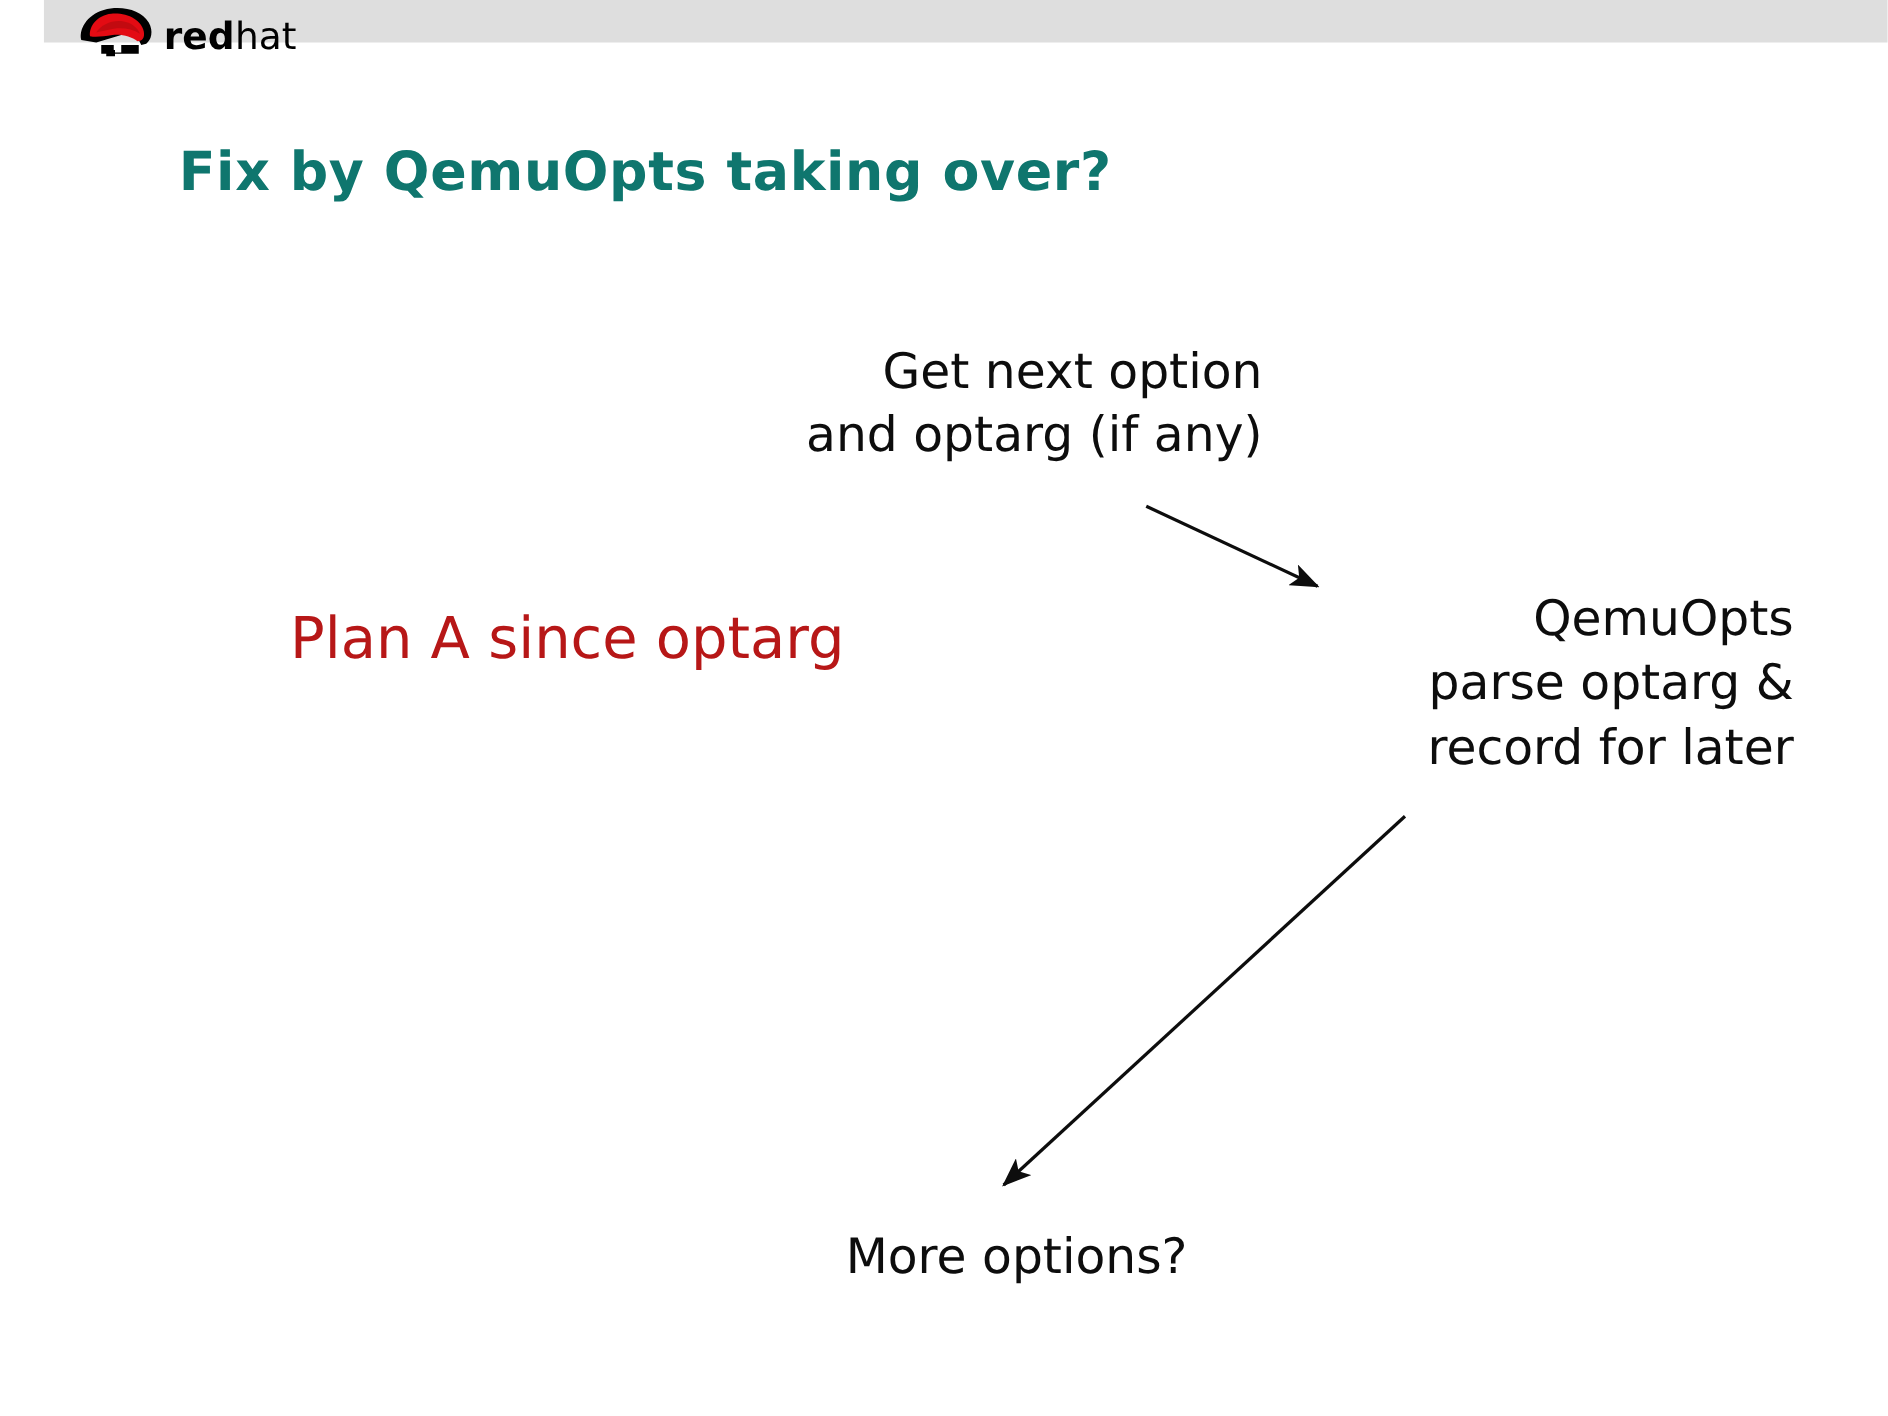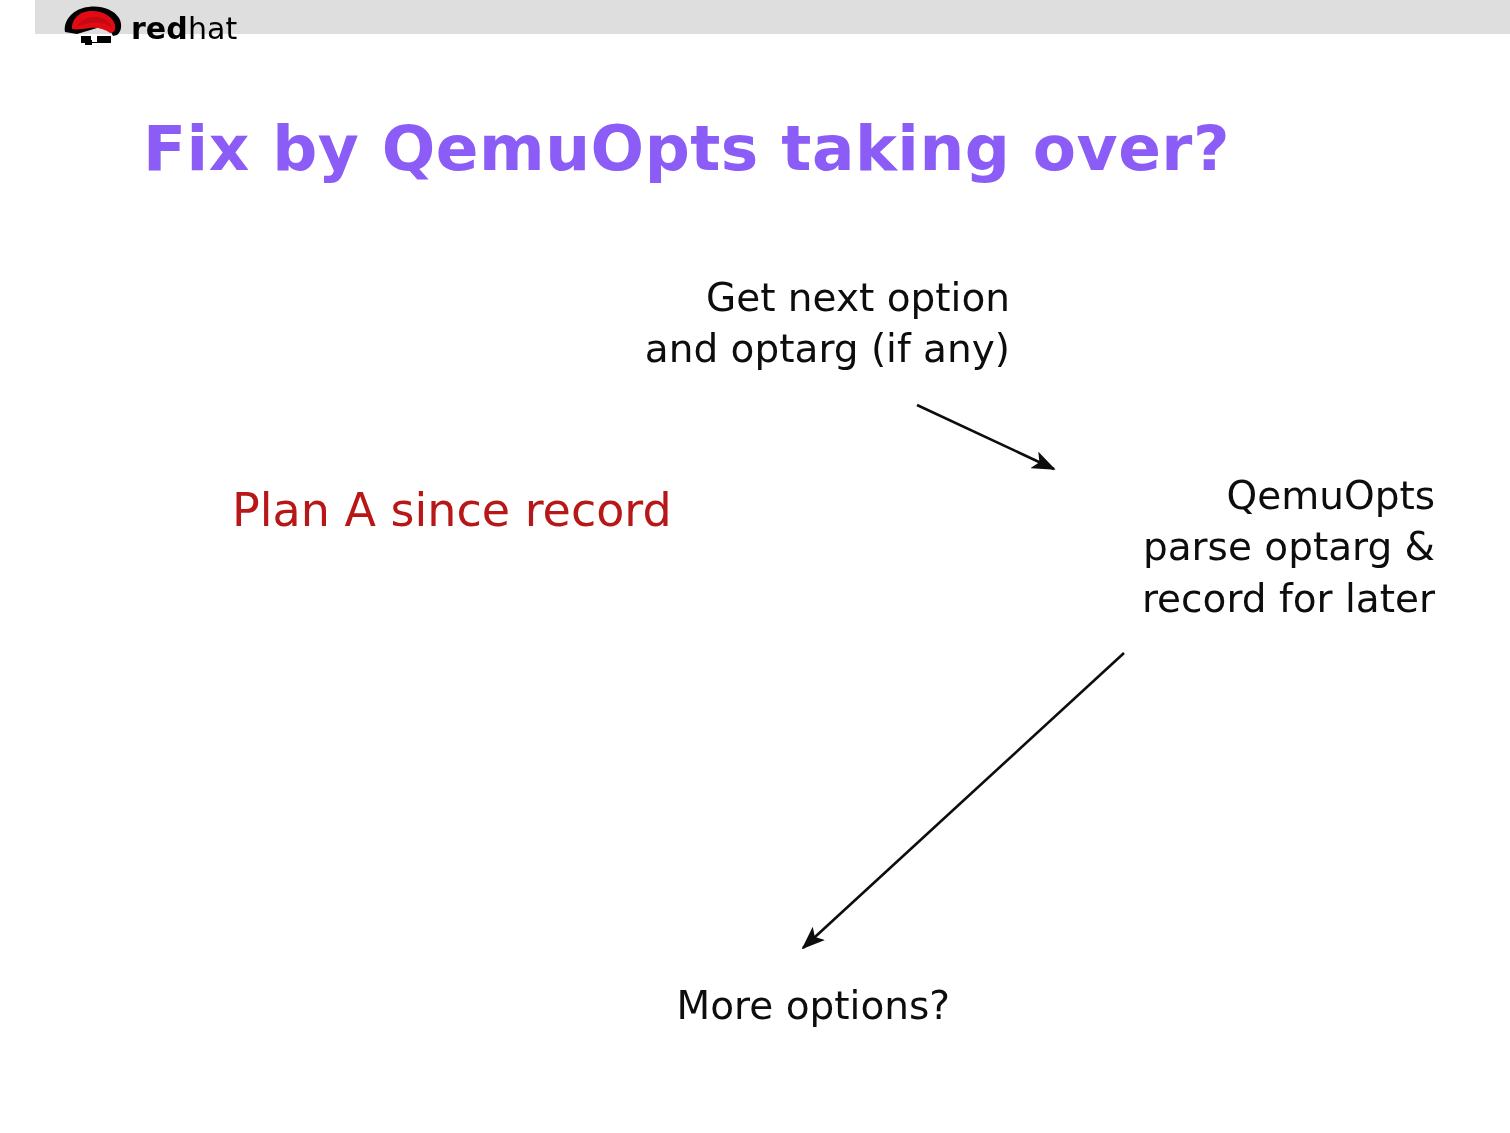--- a/index.html
+++ b/index.html
@@ -36,24 +36,24 @@
   }
   .logo svg { display: block; }
 
   
   .slide-title {
     position: absolute;
     left: 108px;
     top: 116px;
     font-family: "DejaVu Sans", sans-serif;
     font-weight: bold;
-    font-size: 63px;
+    font-size: 43px;
     line-height: 1.05;
     letter-spacing: 0.5px;
-    color: #8b5cf6;
+    color: #0f766e;
     white-space: nowrap;
   }
 
   
   .diagram {
     position: absolute;
     left: 0;
     top: 0;
     width: 1510px;
     height: 1133px;
@@ -142,15 +142,15 @@
 
   <div class="node node-get-next">Get next option
 and optarg (if any)</div>
 
   <div class="node node-more-options">More options?</div>
 
   <div class="node node-qemuopts">QemuOpts
 parse optarg &amp;
 record for later</div>
 
-  <div class="annotation-plan-a">Plan A since record</div>
+  <div class="annotation-plan-a">Plan A since optarg</div>
 
 </div>
 
 </body></html>

